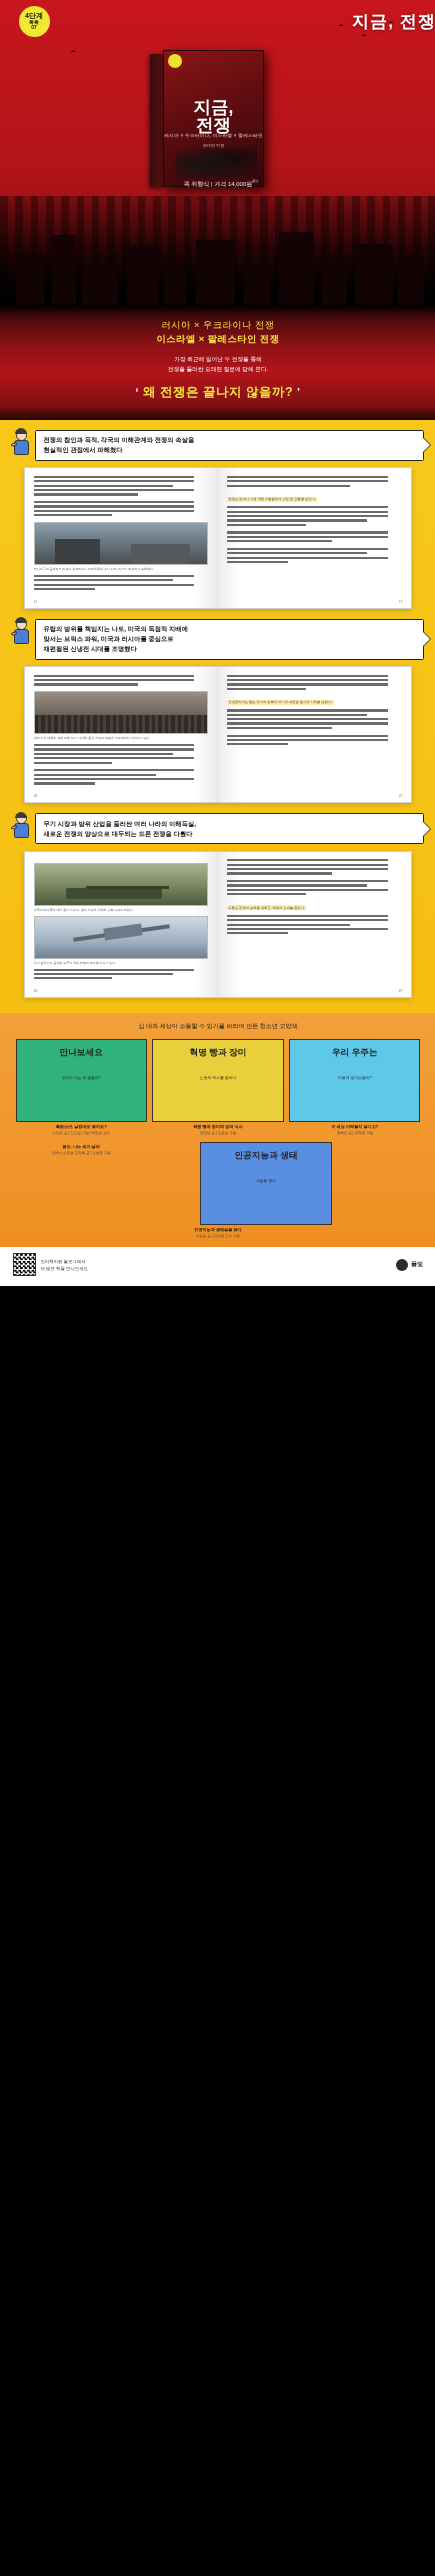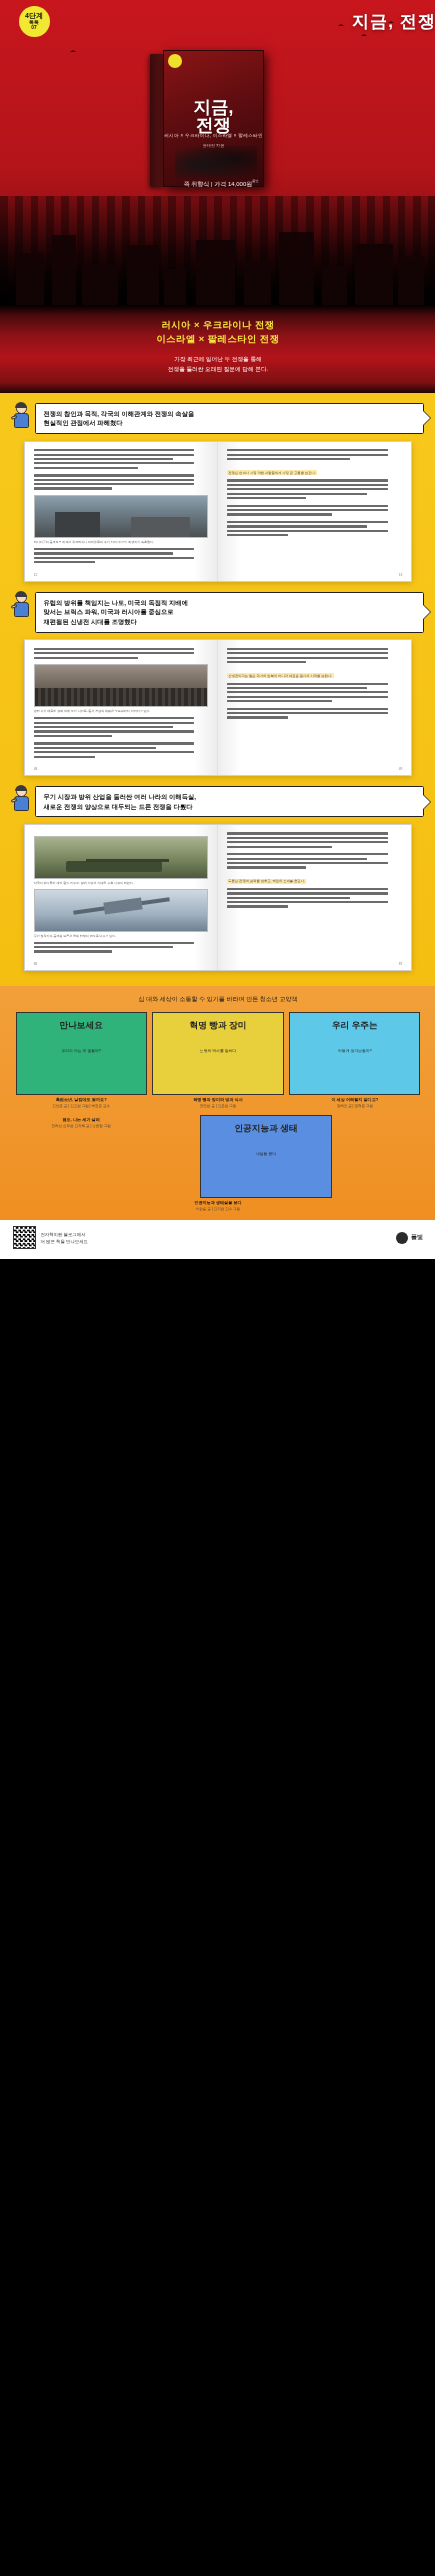--- a/index.html
+++ b/index.html
@@ -118,21 +118,21 @@
 
   
   .redband {
     position: relative;
     width: 436px;
     padding: 11px 0 18.5px;
     background: linear-gradient(180deg, #000 0%, #4b0a0c 12%, #8d1216 35%, #b3141a 60%, #7d1013 88%, #210405 100%);
     text-align: center;
   }
   .rb-line1 {
-    font-size: 9.3px; font-weight: bold; color: #f6e23f; letter-spacing: 0.5px;
+    font-size: 9.3px; font-weight: normal; color: #f6e23f; letter-spacing: 0.5px;
     margin: 3.3px 0 1.1px;
   }
   .rb-line2 {
     font-size: 9.3px; font-weight: bold; color: #f6e23f; letter-spacing: 0.5px;
     margin: 0 0 8.7px;
   }
   .rb-desc { font-size: 5.7px; color: #ffffff; line-height: 1.7; }
   .rb-quote {
     margin-top: 9.8px;
     font-size: 12.5px; font-weight: bold; color: #f6e23f;
@@ -321,20 +321,25 @@
       <div class="ruin-block" style="left:355px; width:38px; height:61px;"></div>
       <div class="ruin-block" style="left:398px; width:26px; height:48px;"></div>
     </div>
   </div>
 
   <div class="redband">
     <div class="rb-line1">러시아 × 우크라이나 전쟁</div>
     <div class="rb-line2">이스라엘 × 팔레스타인 전쟁</div>
     <div class="rb-desc">가장 최근에 일어난 두 전쟁을 통해</div>
     <div class="rb-desc">전쟁을 둘러싼 오래된 질문에 답해 본다.</div>
+    <div class="rb-quote">
+      <span class="q">‘</span>
+      <span>왜 전쟁은 끝나지 않을까?</span>
+      <span class="q">’</span>
+    </div>
   </div>
 
   <div class="yellow">
 
     <div class="sec">
       <div class="sec-head">
         <div class="mascot">
           <div class="body"></div>
             <div class="arm"></div>
             <div class="head"></div>

